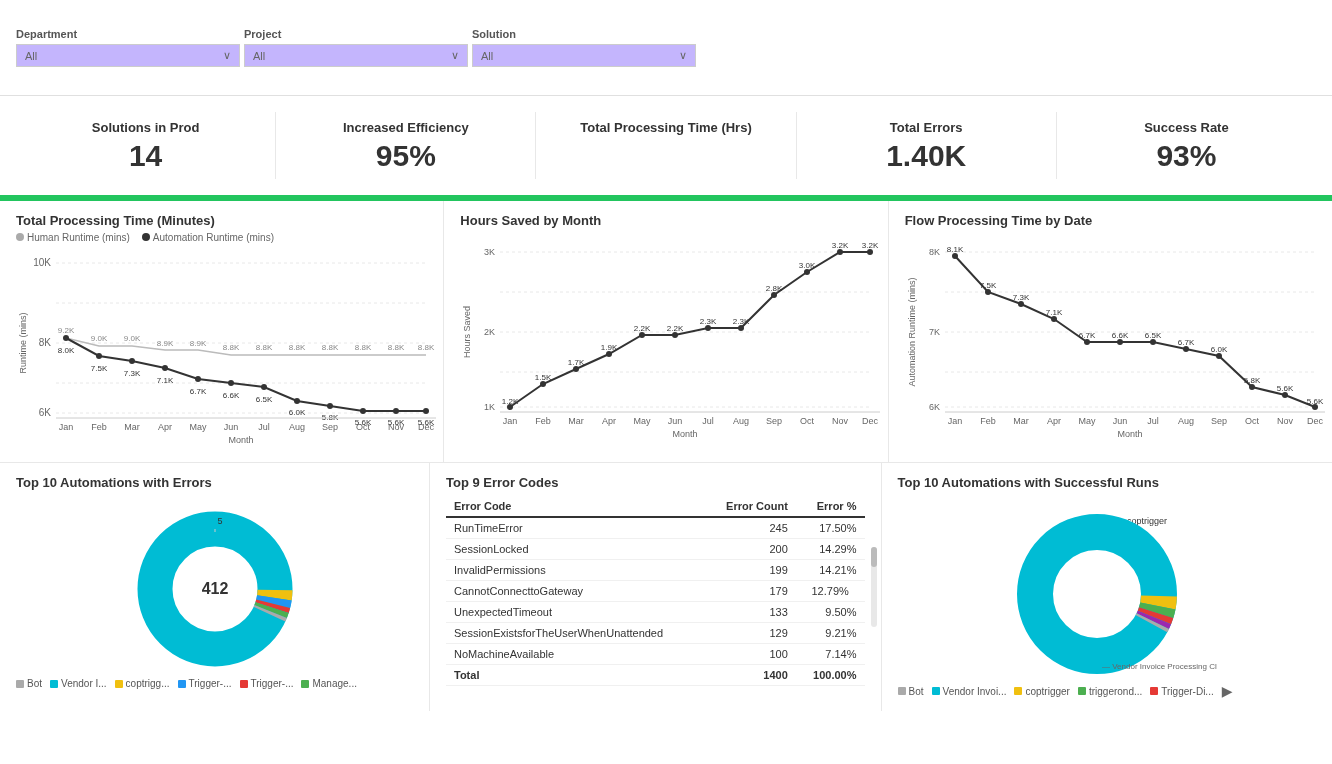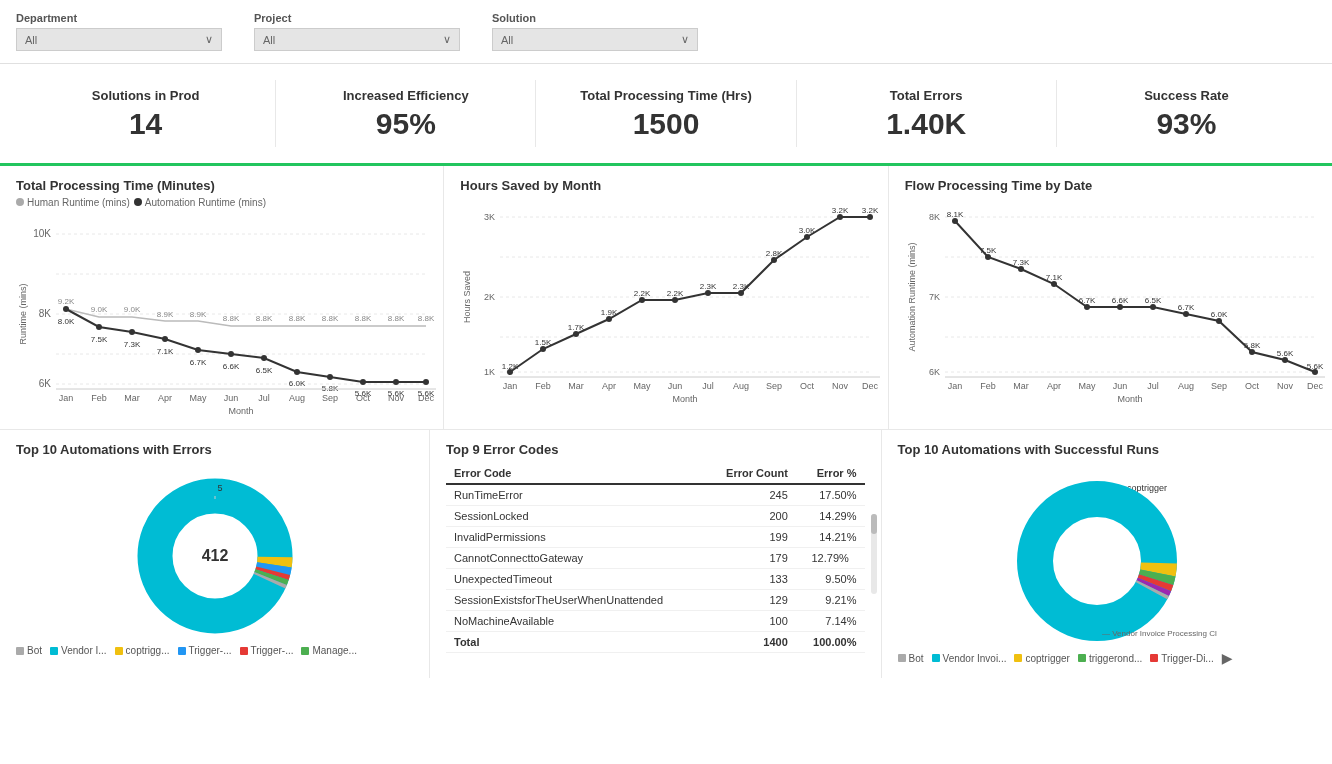--- a/index.html
+++ b/index.html
@@ -1,33 +1,33 @@
 <!DOCTYPE html>
 <html><head>
   <meta charset="utf-8">
   <style>
     * { box-sizing: border-box; margin: 0; padding: 0; }
     body { font-family: 'Segoe UI', Arial, sans-serif; background: #fff; color: #333; font-size: 12px; width: 1332px; min-height: 764px; overflow-x: hidden; }
     
-    .top-filters { display: flex; gap: 32px; padding: 12px 16px; border-bottom: 1px solid #e0e0e0; background: #fff; }
+    .top-filters { display: flex; gap: 4px; padding: 28px 16px; border-bottom: 1px solid #e0e0e0; background: #fff; }
     .filter-group { display: flex; flex-direction: column; gap: 4px; min-width: 200px; }
     .filter-label { font-size: 11px; color: #555; font-weight: 600; }
-    .filter-select { display: flex; align-items: center; justify-content: space-between; border: 1px solid #ccc; padding: 4px 8px; background: #e5e5e5; cursor: pointer; font-size: 12px; width: 206px; }
+    .filter-select { display: flex; align-items: center; justify-content: space-between; border: 1px solid #ccc; padding: 4px 8px; background: #c4b5fd; cursor: pointer; font-size: 12px; width: 224px; }
     .filter-select span { font-size: 11px; color: #666; }
     
-    .kpi-row { display: flex; padding: 16px; gap: 0; border-bottom: 3px solid #22c55e; }
+    .kpi-row { display: flex; padding: 16px; gap: 0; border-bottom: 6px solid #22c55e; }
     .kpi-item { flex: 1; text-align: center; padding: 8px 16px; border-right: 1px solid #e8e8e8; }
     .kpi-item:last-child { border-right: none; }
     .kpi-label { font-size: 13px; font-weight: 700; color: #333; margin-bottom: 6px; }
     .kpi-value { font-size: 30px; font-weight: 700; color: #333; line-height: 1; }
     .charts-row { display: flex; border-bottom: 1px solid #e8e8e8; }
     .chart-panel { flex: 1; padding: 12px 16px; border-right: 1px solid #e8e8e8; overflow: hidden; }
     .chart-panel:last-child { border-right: none; }
     .chart-title { font-size: 13px; font-weight: 700; color: #333; margin-bottom: 4px; }
-    .chart-legend { font-size: 10px; color: #666; margin-bottom: 6px; display: flex; gap: 4px; align-items: center; text-align: right; }
+    .chart-legend { font-size: 10px; color: #666; display: flex; gap: 12px; align-items: center; text-align: right; }
     .legend-dot { width: 8px; height: 8px; border-radius: 50%; display: inline-block; margin-right: 3px; }
     
     svg text { font-family: 'Segoe UI', Arial, sans-serif; }
     
     .bottom-row { display: flex; }
     .bottom-panel { flex: 1; padding: 12px 16px; border-right: 1px solid #e8e8e8; overflow: hidden; }
     .bottom-panel:last-child { border-right: none; }
     
     .table-container { overflow-y: auto; max-height: 240px; font-size: 11px; }
     table { width: 100%; border-collapse: collapse; }
@@ -74,21 +74,20 @@
   <div class="kpi-item">
     <div class="kpi-label">Solutions in Prod</div>
     <div class="kpi-value">14</div>
   </div>
   <div class="kpi-item">
     <div class="kpi-label">Increased Efficiency</div>
     <div class="kpi-value">95%</div>
   </div>
   <div class="kpi-item">
     <div class="kpi-label">Total Processing Time (Hrs)</div>
-    <div class="kpi-value">1500</div>
   </div>
   <div class="kpi-item">
     <div class="kpi-label">Total Errors</div>
     <div class="kpi-value">1.40K</div>
   </div>
   <div class="kpi-item">
     <div class="kpi-label">Success Rate</div>
     <div class="kpi-value">93%</div>
   </div>
 </div>

